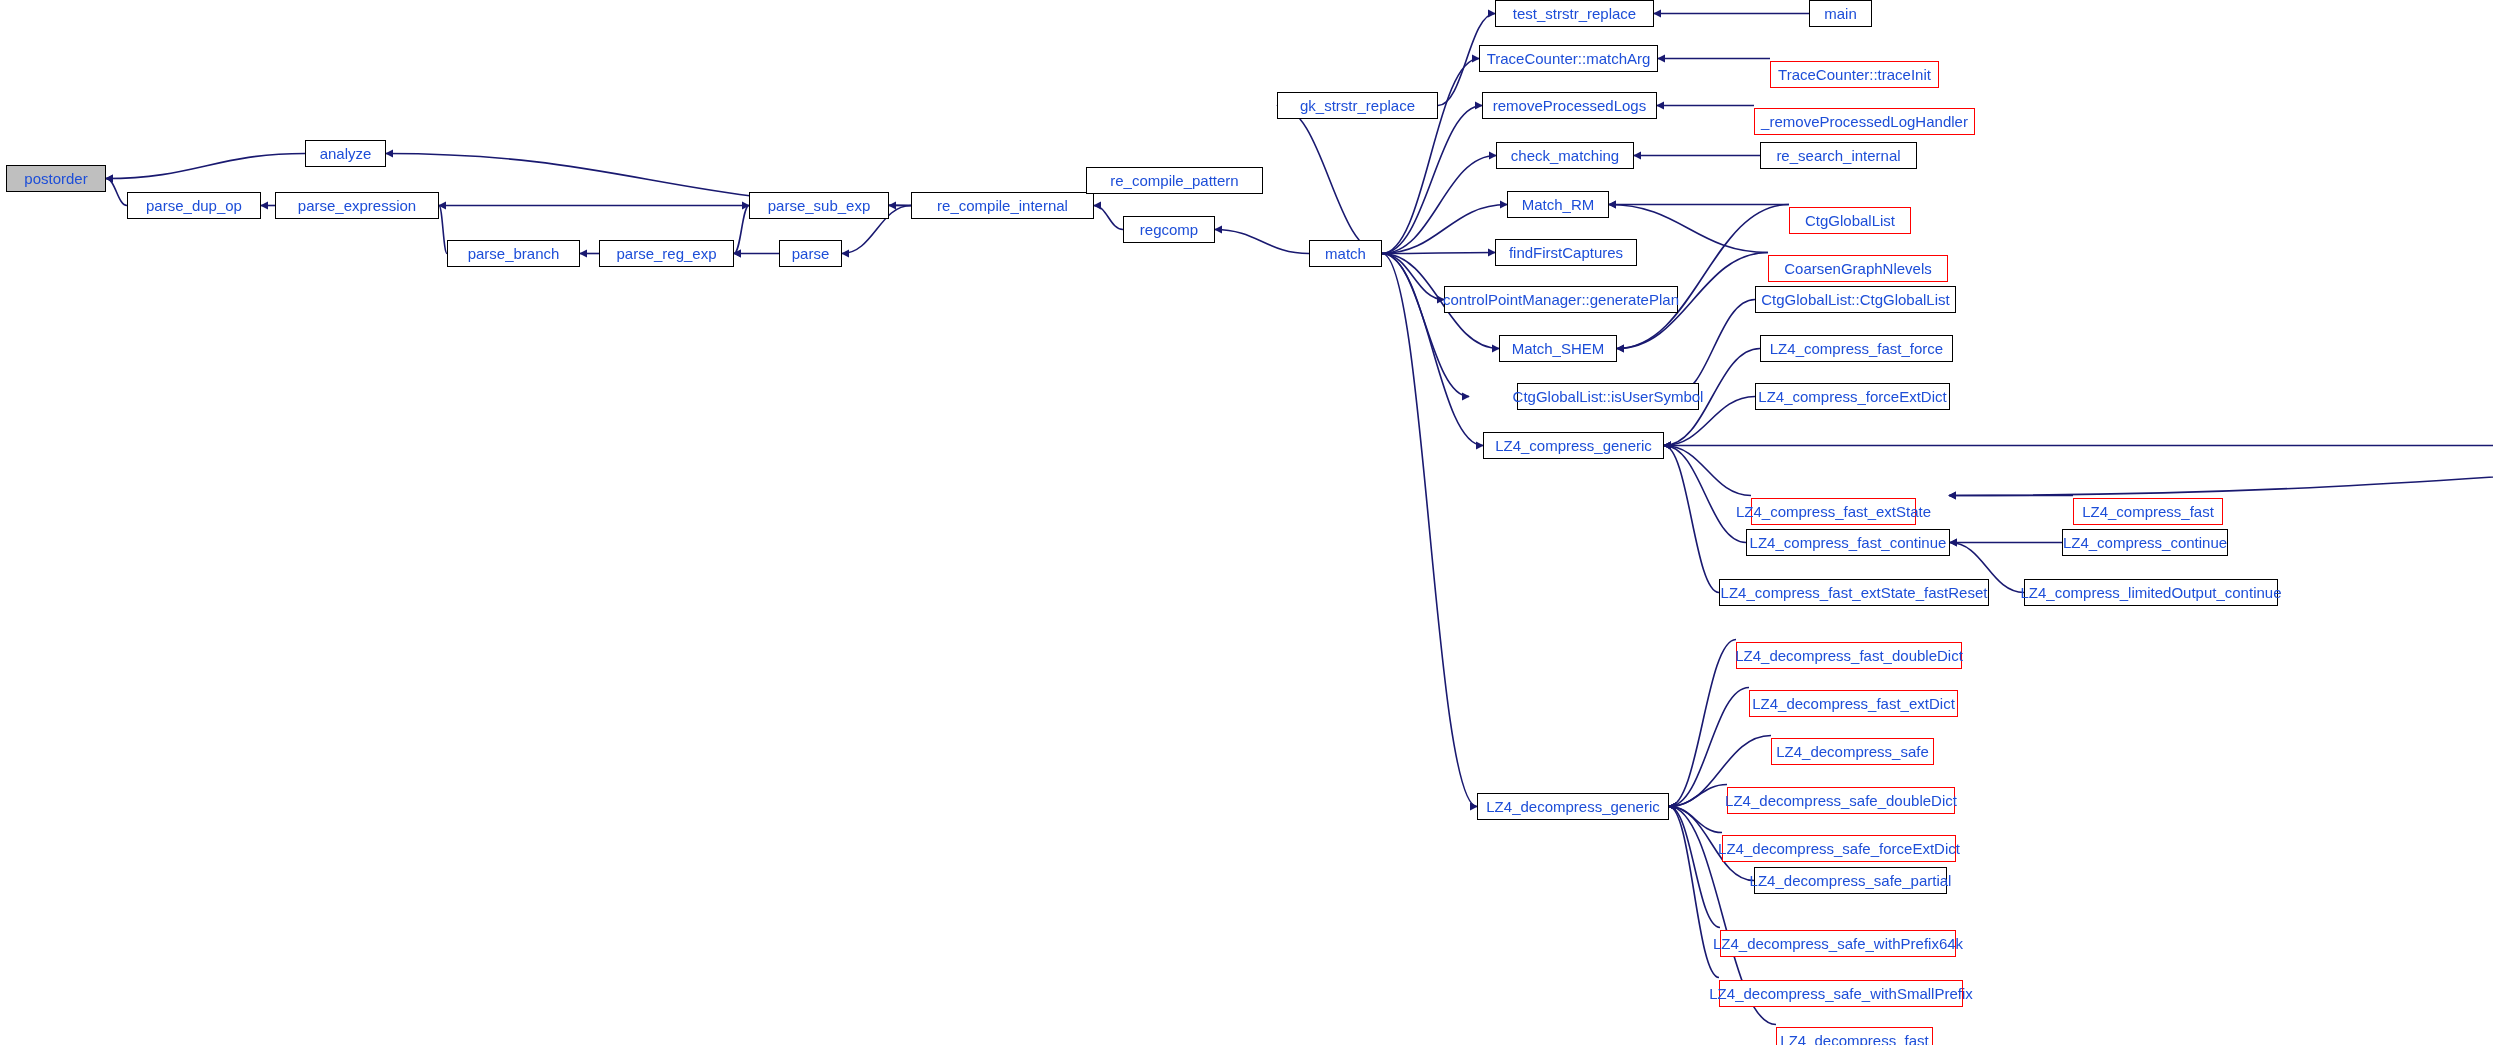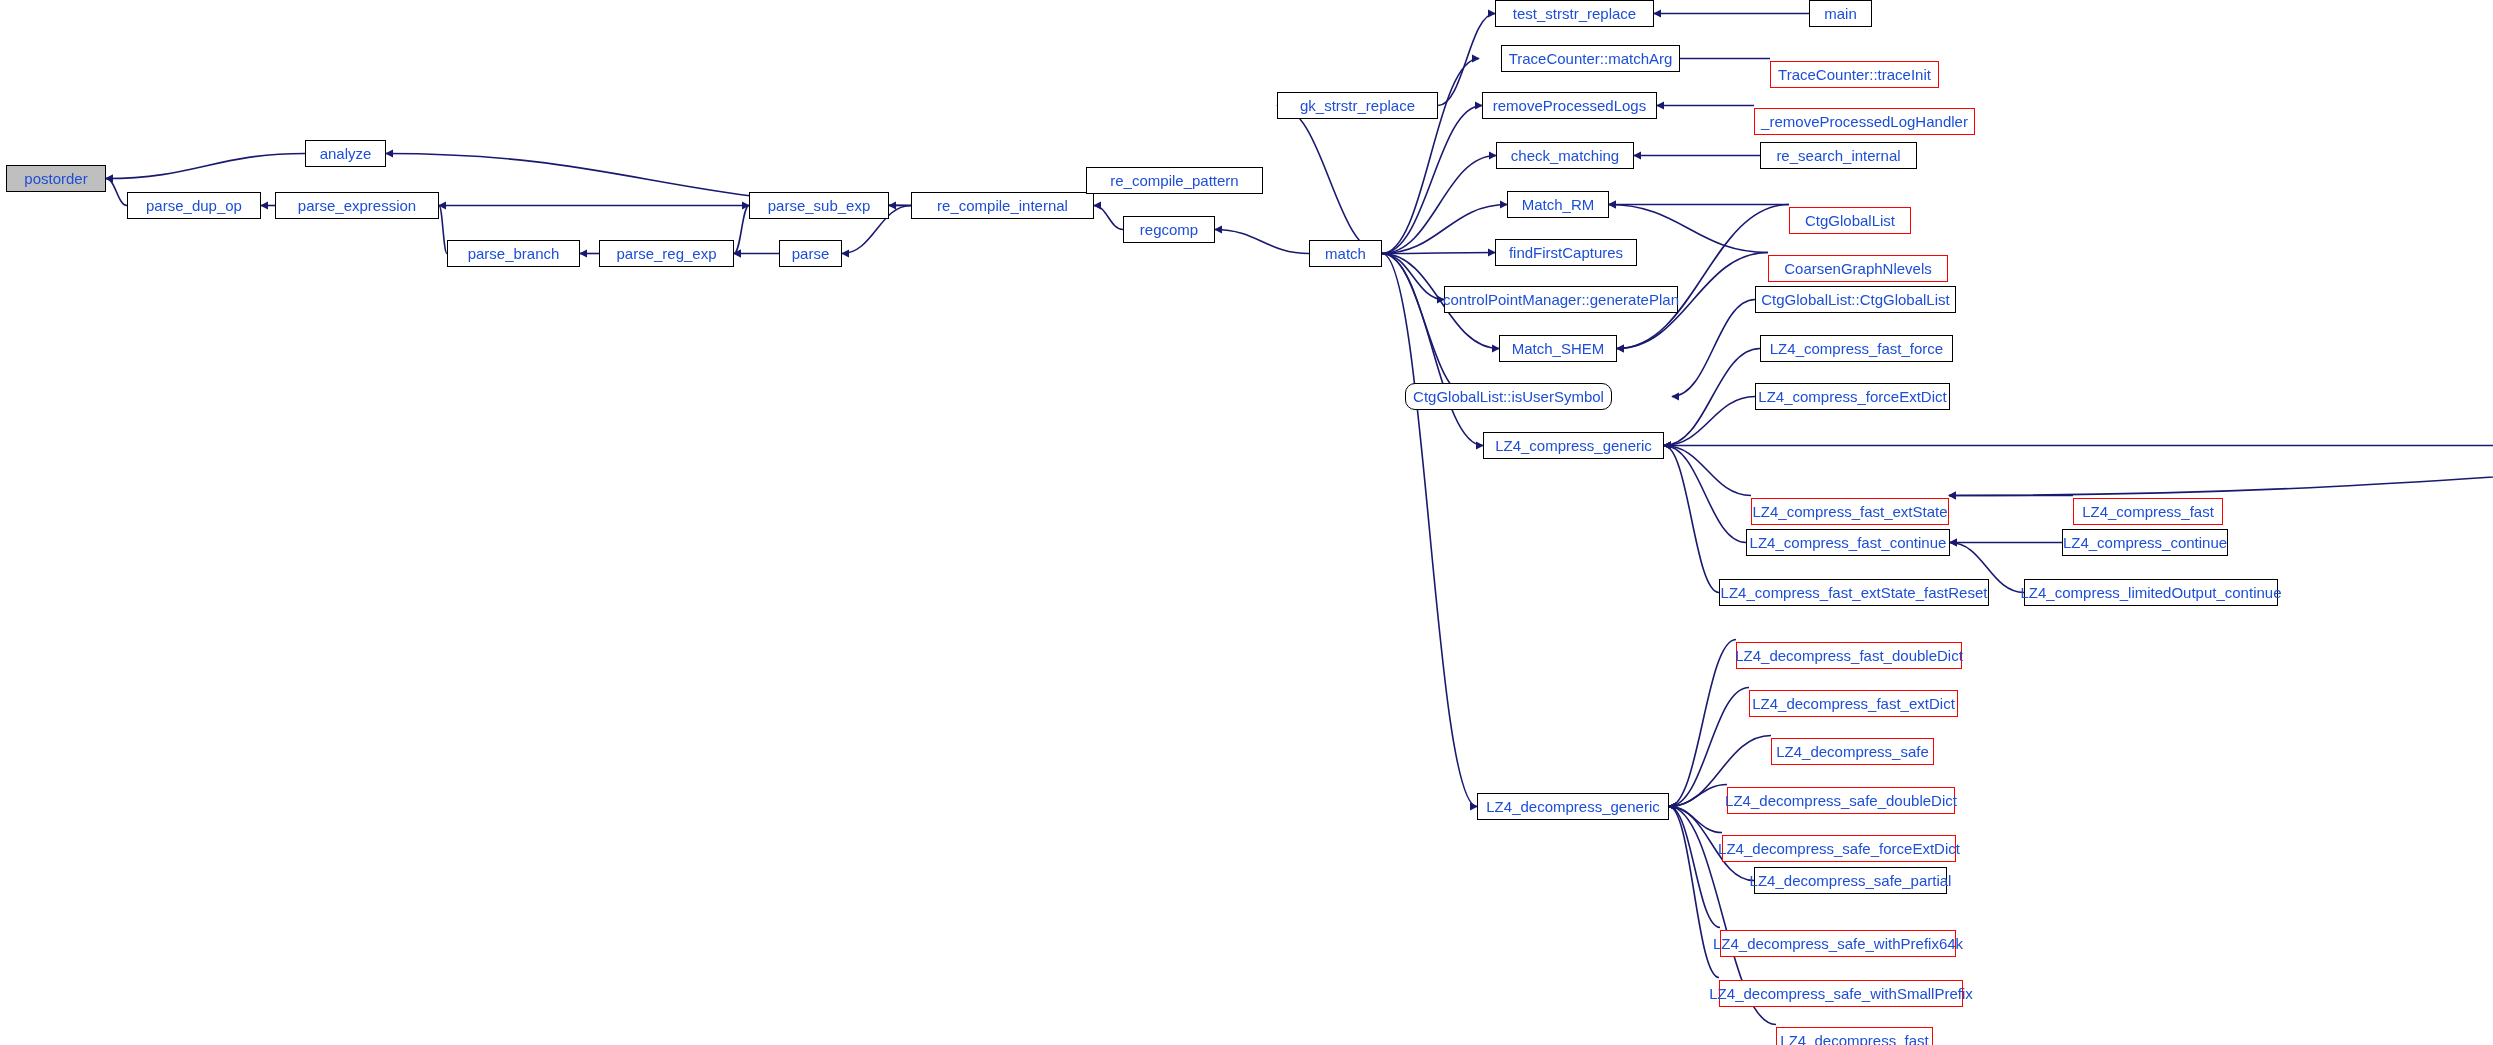--- a/index.html
+++ b/index.html
@@ -127,38 +127,38 @@
       <div class="node" style="left: 447px; top: 240px; width: 133px;">parse_branch</div>
       <div class="node" style="left: 599px; top: 240px; width: 135px;">parse_reg_exp</div>
       <div class="node" style="left: 779px; top: 240px; width: 63px;">parse</div>
       <div class="node" style="left: 911px; top: 192px; width: 183px;">re_compile_internal</div>
       <div class="node" style="left: 1086px; top: 167px; width: 177px;">re_compile_pattern</div>
       <div class="node" style="left: 1123px; top: 216px; width: 92px;">regcomp</div>
       <div class="node" style="left: 1277px; top: 92px; width: 161px;">gk_strstr_replace</div>
       <div class="node" style="left: 1309px; top: 240px; width: 73px;">match</div>
       <div class="node" style="left: 1495px; top: 0px; width: 159px;">test_strstr_replace</div>
       <div class="node" style="left: 1809px; top: 0px; width: 63px;">main</div>
-      <div class="node" style="left: 1479px; top: 45px; width: 179px; margin-left: 22px;">TraceCounter::matchArg</div>
+      <div class="node" style="left: 1479px; top: 45px; width: 179px;">TraceCounter::matchArg</div>
       <div class="node red" style="left: 1770px; top: 45px; width: 169px;">TraceCounter::traceInit</div>
       <div class="node" style="left: 1482px; top: 92px; width: 175px;">removeProcessedLogs</div>
       <div class="node red" style="left: 1754px; top: 92px; width: 221px;">_removeProcessedLogHandler</div>
       <div class="node" style="left: 1496px; top: 142px; width: 138px;">check_matching</div>
       <div class="node" style="left: 1760px; top: 142px; width: 157px;">re_search_internal</div>
       <div class="node" style="left: 1507px; top: 191px; width: 102px;">Match_RM</div>
       <div class="node red" style="left: 1789px; top: 191px; width: 122px;">CtgGlobalList</div>
       <div class="node" style="left: 1495px; top: 239px; width: 142px;">findFirstCaptures</div>
       <div class="node red" style="left: 1768px; top: 239px; width: 180px;">CoarsenGraphNlevels</div>
       <div class="node" style="left: 1444px; top: 286px; width: 234px;">controlPointManager::generatePlan</div>
       <div class="node" style="left: 1755px; top: 286px; width: 201px;">CtgGlobalList::CtgGlobalList</div>
       <div class="node" style="left: 1499px; top: 335px; width: 118px;">Match_SHEM</div>
       <div class="node" style="left: 1760px; top: 335px; width: 193px;">LZ4_compress_fast_force</div>
-      <div class="node" style="left: 1405px; top: 383px; width: 207px; border-radius: 10px;">CtgGlobalList::isUserSymbol</div>
+      <div class="node" style="left: 1517px; top: 383px; width: 182px;">CtgGlobalList::isUserSymbol</div>
       <div class="node" style="left: 1755px; top: 383px; width: 195px;">LZ4_compress_forceExtDict</div>
       <div class="node" style="left: 1483px; top: 432px; width: 181px;">LZ4_compress_generic</div>
-      <div class="node red" style="left: 1751px; top: 482px; width: 198px;">LZ4_compress_fast_extState</div>
+      <div class="node red" style="left: 1751px; top: 482px; width: 165px;">LZ4_compress_fast_extState</div>
       <div class="node red" style="left: 2073px; top: 482px; width: 150px;">LZ4_compress_fast</div>
       <div class="node" style="left: 1746px; top: 529px; width: 204px;">LZ4_compress_fast_continue</div>
       <div class="node" style="left: 2062px; top: 529px; width: 166px; text-align: center;">LZ4_compress_continue</div>
       <div class="node" style="left: 1719px; top: 579px; width: 270px;">LZ4_compress_fast_extState_fastReset</div>
       <div class="node" style="left: 2024px; top: 579px; width: 254px;">LZ4_compress_limitedOutput_continue</div>
       <div class="node red" style="left: 1736px; top: 626px; width: 226px;">LZ4_decompress_fast_doubleDict</div>
       <div class="node red" style="left: 1749px; top: 674px; width: 209px;">LZ4_decompress_fast_extDict</div>
       <div class="node red" style="left: 1771px; top: 722px; width: 163px;">LZ4_decompress_safe</div>
       <div class="node red" style="left: 1727px; top: 771px; width: 228px;">LZ4_decompress_safe_doubleDict</div>
       <div class="node" style="left: 1477px; top: 793px; width: 192px;">LZ4_decompress_generic</div>

